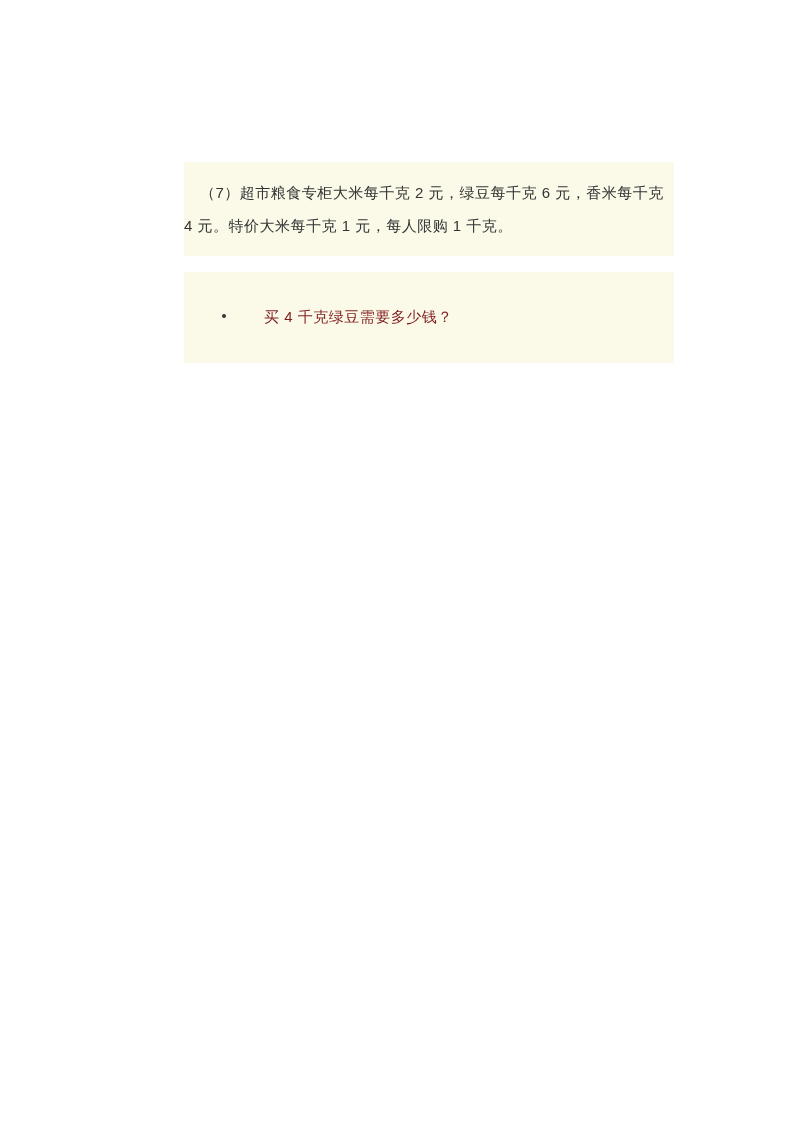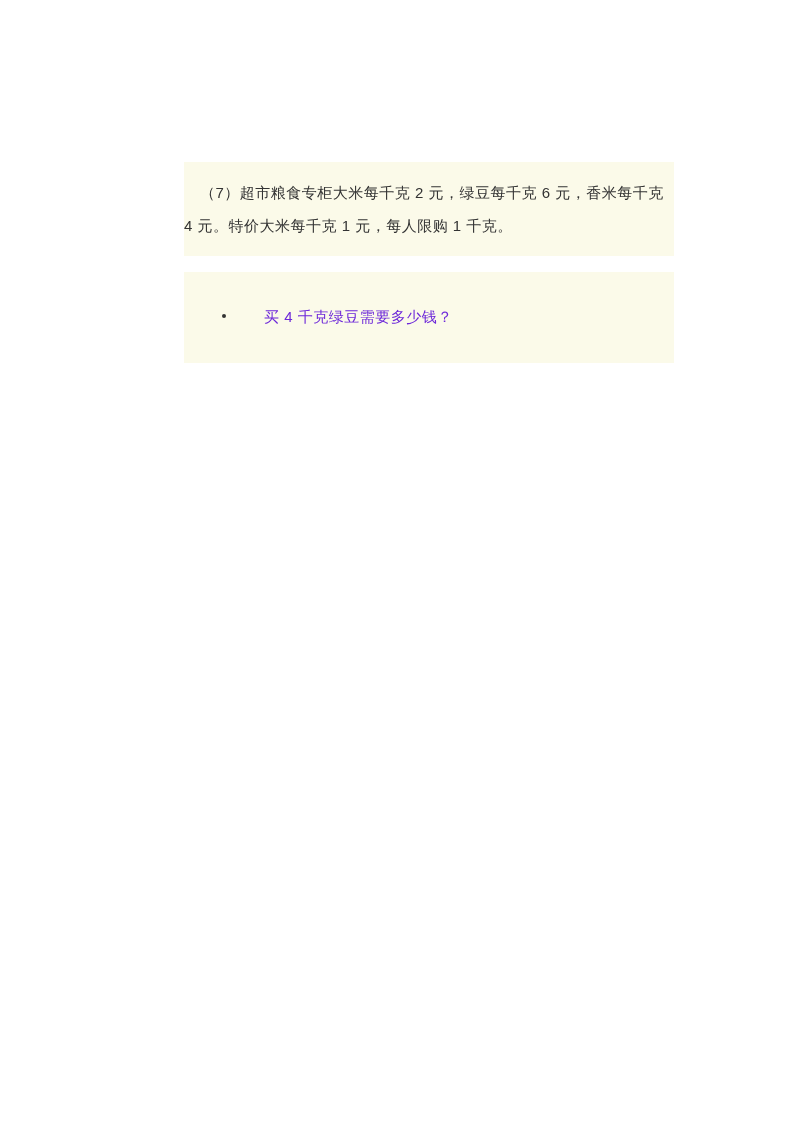--- a/index.html
+++ b/index.html
@@ -30,21 +30,21 @@
       background-color: #fbfae9;
       list-style: none;
       padding: 12px 0 14px 0;
       margin-top: 8px;
     }
     .questions-list li {
       position: relative;
       padding-left: 48px;
       line-height: 2.2;
       font-size: 15px;
-      color: #6d28d9;
+      color: #7f1d1d;
       letter-spacing: 0.5px;
     }
     .questions-list li::before {
       content: "";
       position: absolute;
       left: 22px;
       top: 14px;
       width: 4px;
       height: 4px;
       background-color: #333333;

